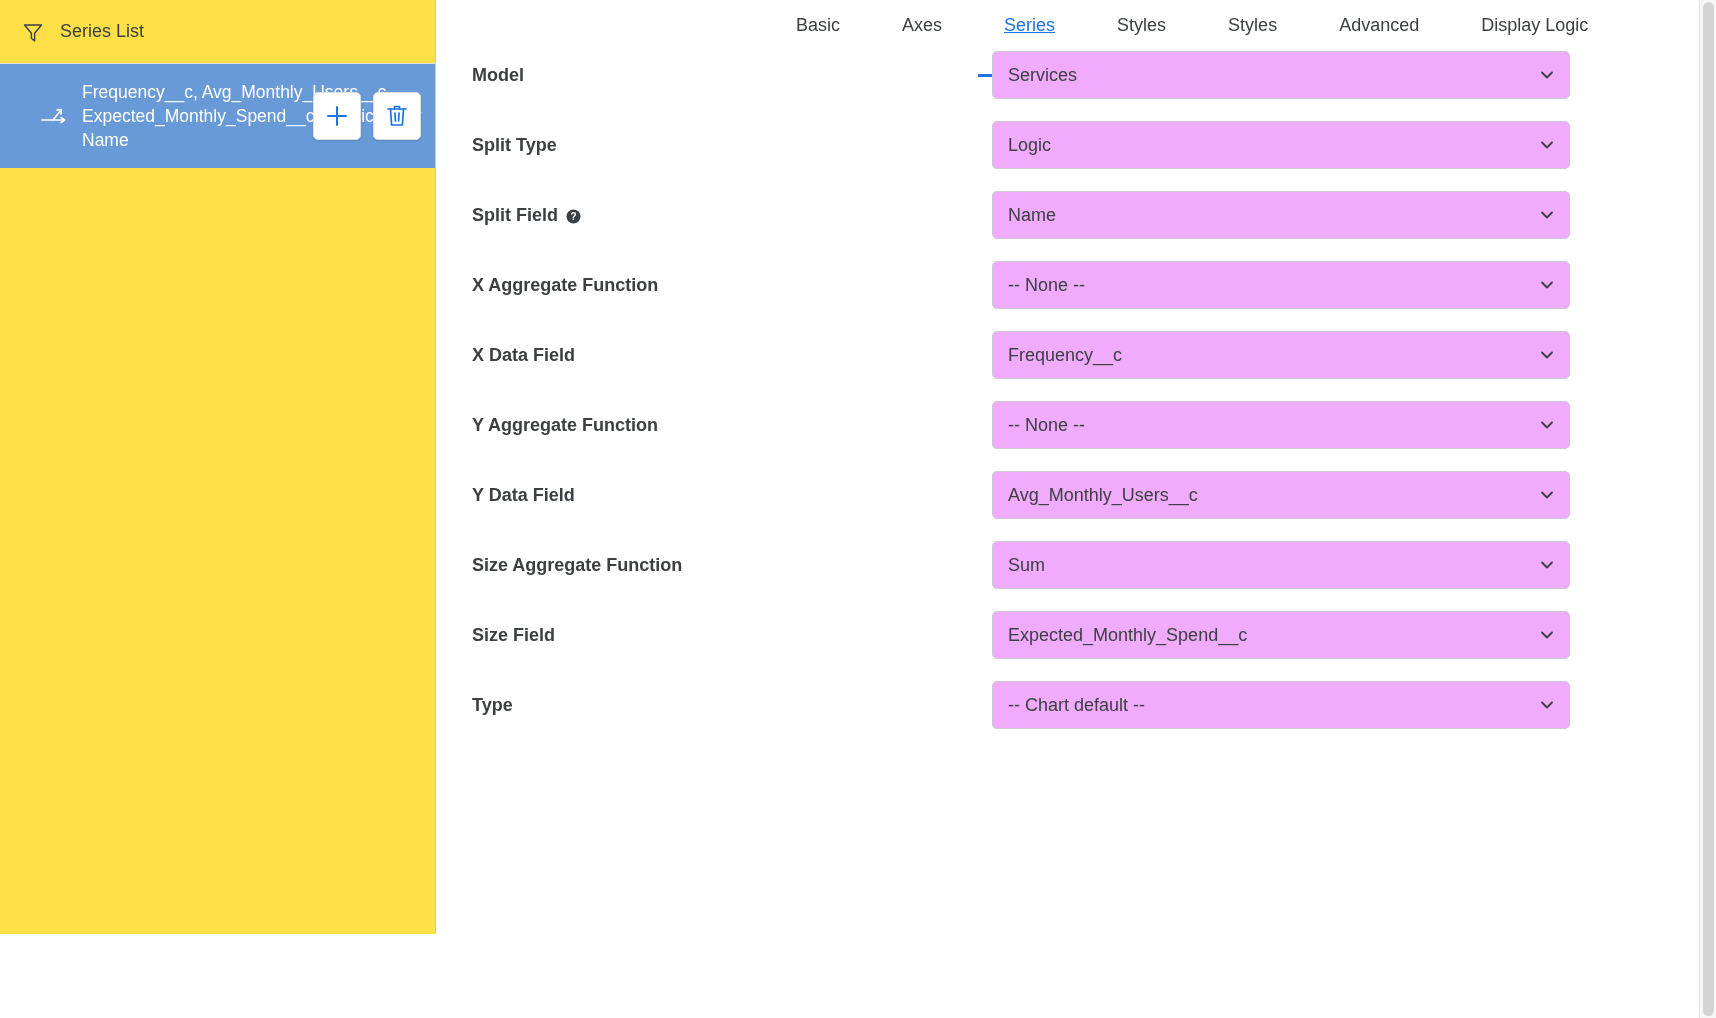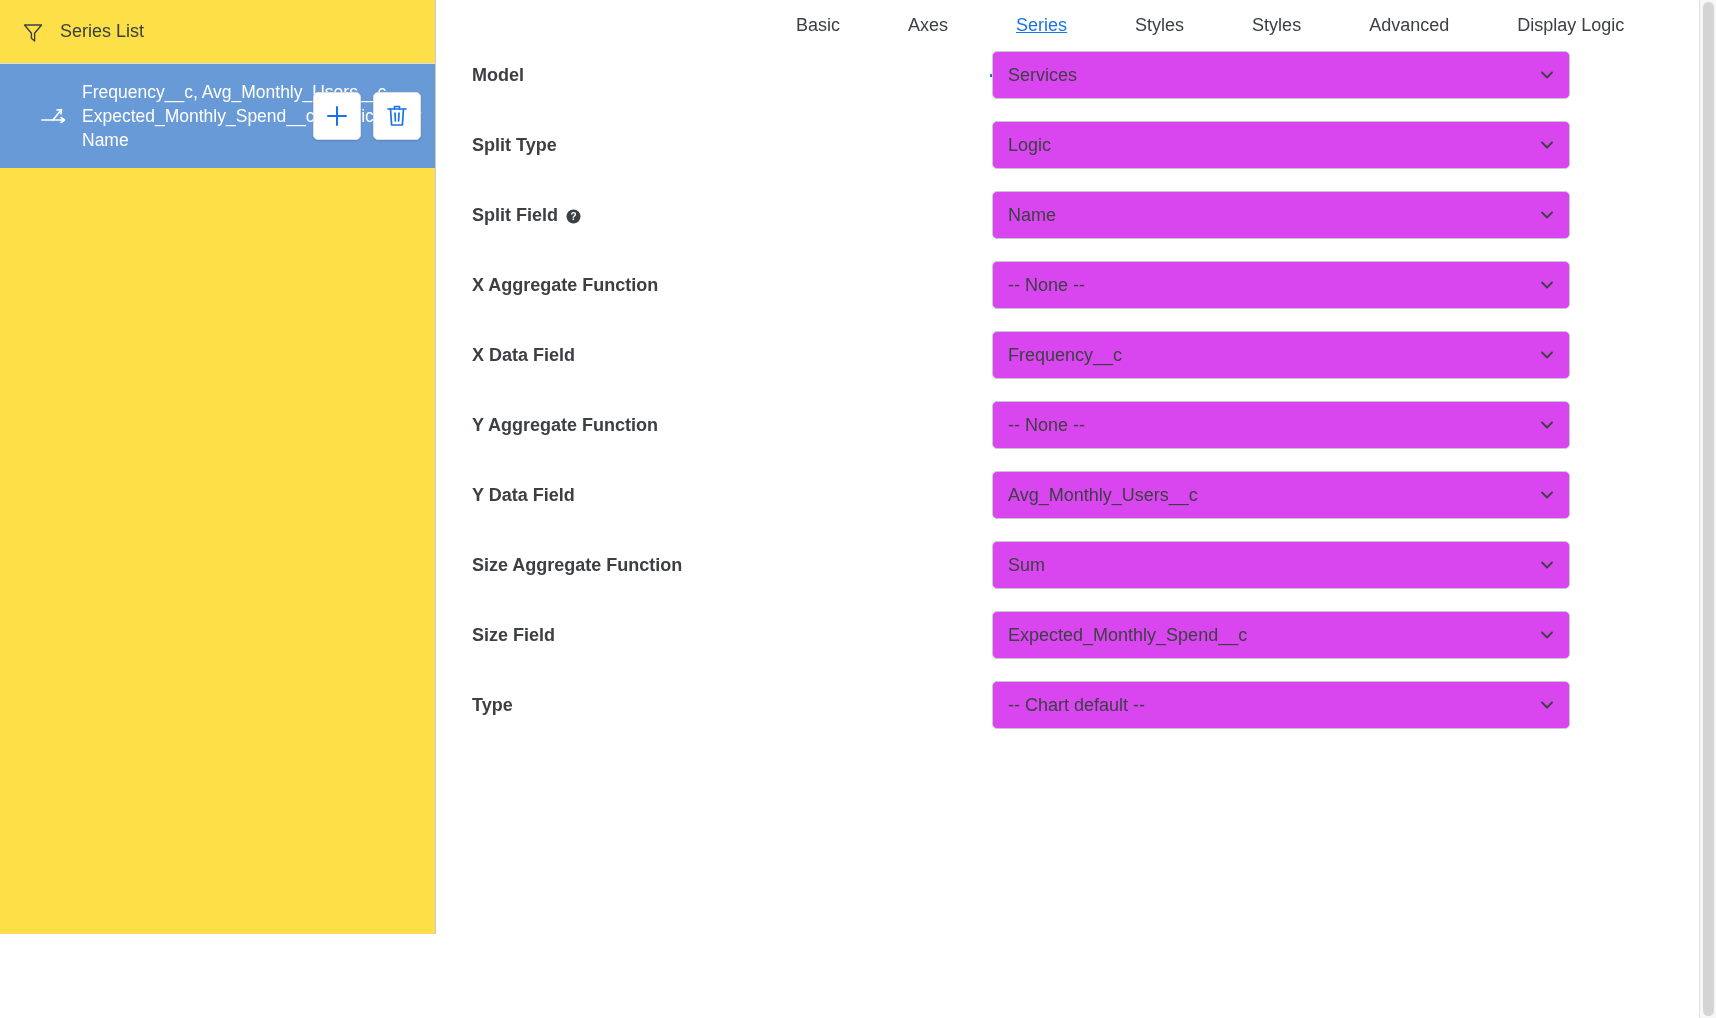--- a/index.html
+++ b/index.html
@@ -42,21 +42,21 @@
     letter-spacing: 0.1px;
   }
 
   .tabs {
     position: absolute;
     left: 770px;
     top: 0;
     height: 76px;
     display: flex;
     align-items: center;
-    gap: 16px;
+    gap: 10px;
   }
 
   .tab {
     position: relative;
     height: 76px;
     padding: 16px 26px 0 26px;
     font-size: 18px;
     color: #3c4043;
     cursor: pointer;
     white-space: nowrap;
@@ -213,21 +213,21 @@
     position: relative;
     top: 1px;
   }
 
   .select {
     position: relative;
     width: 578px;
     height: 48px;
     border: 1px solid #c6cace;
     border-radius: 5px;
-    background: #d946ef;
+    background: #f0abfc;
     display: flex;
     align-items: center;
     padding: 0 42px 0 15px;
     font-size: 18px;
     color: #3c4043;
     cursor: pointer;
     white-space: nowrap;
     overflow: hidden;
   }
 

